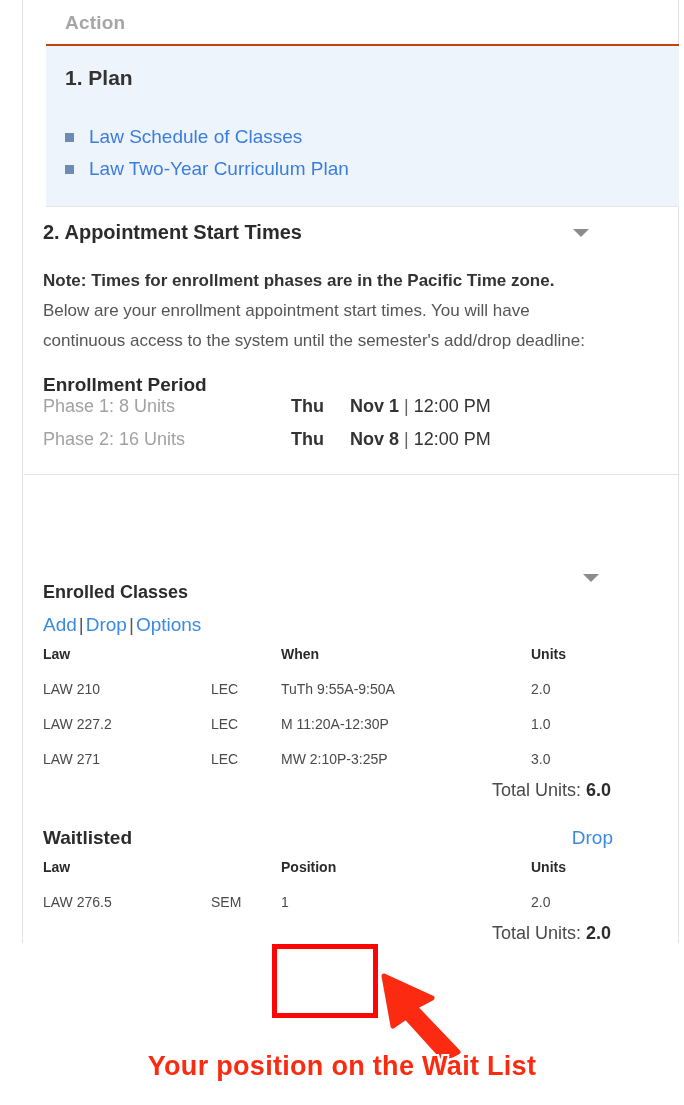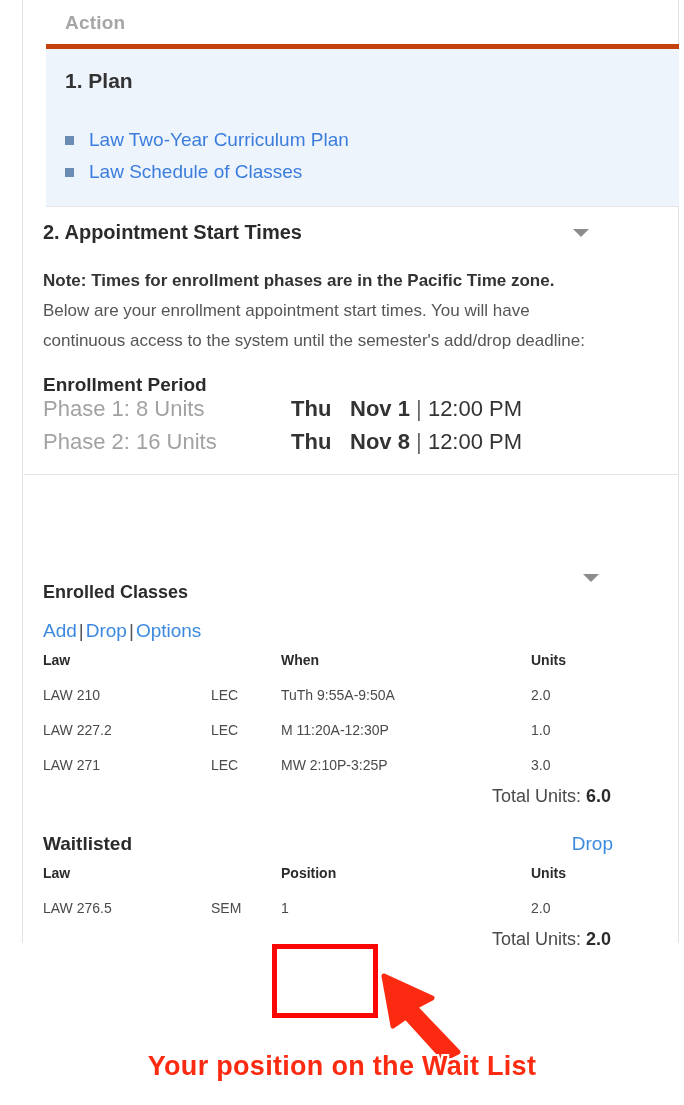--- a/index.html
+++ b/index.html
@@ -43,21 +43,21 @@
   }
 
   
   #plan-box {
     position: absolute;
     left: 23px;
     top: 44px;
     width: 633px;
     height: 163px;
     background: #eef4fc;
-    border-top: 5px solid #c2410c;
+    border-top: 2px solid #c2410c;
     border-bottom: 1px solid #e6e6e6;
     box-sizing: border-box;
   }
   #plan-title {
     position: absolute;
     left: 19px;
     top: 20px;
     font-size: 21px;
     font-weight: bold;
     color: #333;
@@ -133,21 +133,21 @@
     padding-left: 20px;
     margin-top: 18px;
     font-size: 19px;
     font-weight: bold;
     color: #2b2b2b;
   }
   .phase-row {
     position: relative;
     height: 33px;
     padding-left: 20px;
-    font-size: 22px;
+    font-size: 18px;
   }
   .phase-label { color: #a2a2a2; }
   .phase-day {
     position: absolute;
     left: 268px;
     font-weight: bold;
     color: #333;
   }
   .phase-date {
     position: absolute;
@@ -168,21 +168,21 @@
 
   #enrolled-head {
     padding-left: 20px;
     margin-top: 22px;
     font-size: 18px;
     font-weight: bold;
     color: #2b2b2b;
   }
   #action-links {
     padding-left: 20px;
-    margin-top: 17px;
+    margin-top: 11px;
     font-size: 19px;
     color: #444;
   }
   #action-links a {
     color: #3b8ae0;
     text-decoration: none;
     cursor: pointer;
   }
   #action-links .bar { color: #555; padding: 0 2px; }
 
@@ -269,25 +269,25 @@
 
 <div id="panel">
 
   <div id="action-header">Action</div>
 
   <div id="plan-box">
     <div id="plan-title">1. Plan</div>
     <ul class="plan-list">
       <li>
         <span class="bullet-sq"></span>
-        <a class="plan-link">Law Two-Year Curriculum Plan</a>
+        <a class="plan-link">Law Schedule of Classes</a>
       </li>
       <li>
         <span class="bullet-sq"></span>
-        <a class="plan-link">Law Schedule of Classes</a>
+        <a class="plan-link">Law Two-Year Curriculum Plan</a>
       </li>
     </ul>
   </div>
 
   <div id="sec2">
     <div class="sec-title">2. Appointment Start Times</div>
     <div class="chevron" id="chev2"></div>
 
     <div class="note-bold">Note: Times for enrollment phases are in the Pacific Time zone.</div>
     <div class="note-body">Below are your enrollment appointment start times. You will have continuous access to the system until the semester's add/drop deadline:</div>

